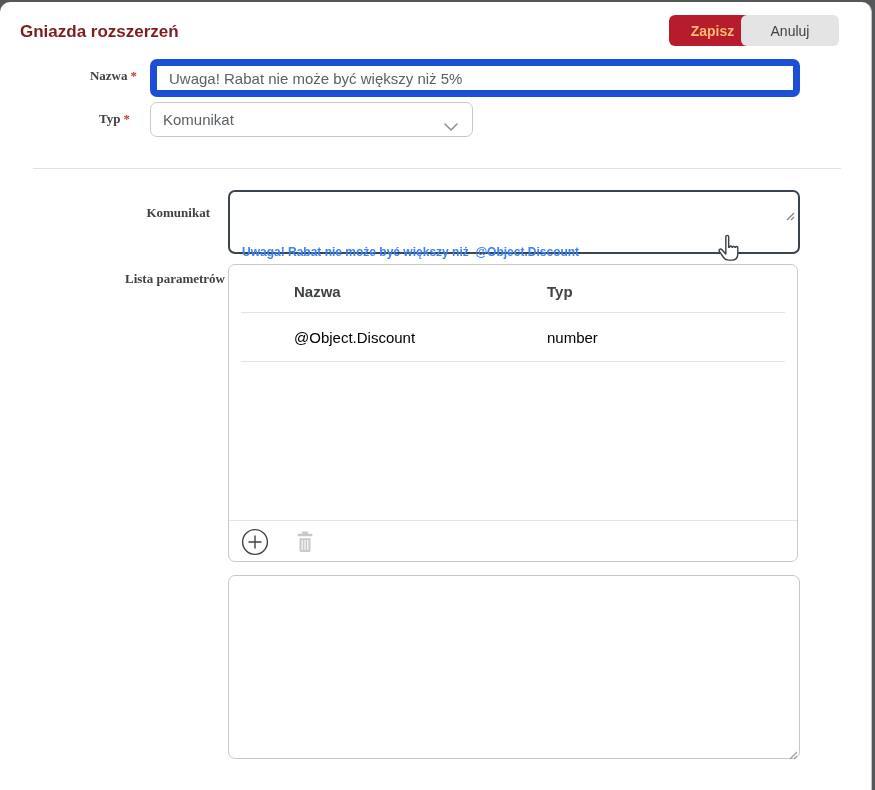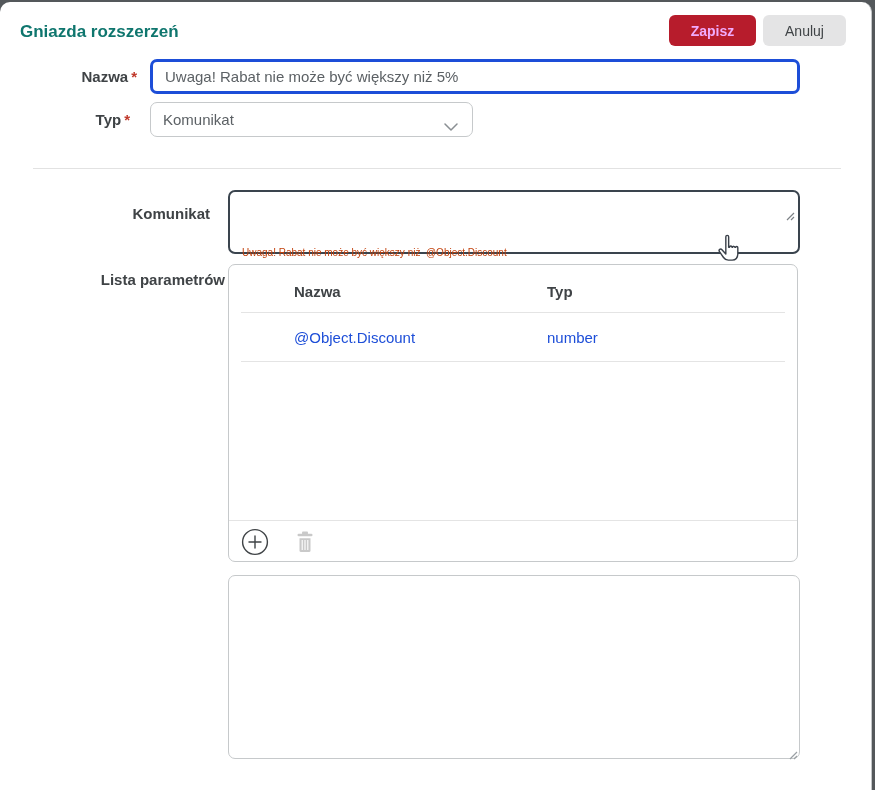--- a/index.html
+++ b/index.html
@@ -14,87 +14,88 @@
     position: absolute;
     left: 0; top: 2px; right: 3px; bottom: 0;
     background: #ffffff;
     border-top-left-radius: 10px;
     border-top-right-radius: 10px;
     border-right: 1px solid #c3c6c8;
   }
   
   .page-title {
     position: absolute; left: 20px; top: 20px;
-    font-size: 17px; font-weight: 700; color: #0f766e;
+    font-size: 17px; font-weight: 700; color: #7f1d1d;
   }
   .btn {
     position: absolute; top: 13px; height: 31px;
     border: none; border-radius: 6px;
     font-family: inherit; font-size: 14px;
     display: flex; align-items: center; justify-content: center;
     cursor: pointer;
   }
   .btn-save {
     left: 669px; width: 87px;
-    background: #b71c2c; color: #f0abfc; font-weight: 700;
+    background: #b71c2c; color: #fdba74; font-weight: 700;
   }
   .btn-cancel {
-    left: 763px; width: 83px;
+    left: 741px; width: 98px;
     background: #e4e4e5; color: #3f4346; font-weight: 400;
   }
   
   .lbl {
     position: absolute; text-align: right;
-    font-size: 15px; font-weight: 700; color: #3f4346;
+    font-size: 13px; font-weight: 700; color: #3f4346; font-family: Liberation Serif, serif;
   }
   .req { color: #c0392b; font-weight: 700; margin-left: 3px; }
   
   .tinput {
     position: absolute; height: 35px;
-    border: 3px solid #1d4ed8; border-radius: 7px;
+    border: 7px solid #1d4ed8; border-radius: 7px;
     font-family: inherit; font-size: 15px; color: #5c6165;
     padding: 12px 12px; background: #fff; outline: none;
   }
   .select-box {
     position: absolute; height: 35px;
     border: 1px solid #c6c9cb; border-radius: 7px;
     font-size: 15px; color: #5c6165; background: #fff;
     display: flex; align-items: center;
     padding: 0 12px; cursor: pointer;
   }
   .select-box .chev { position: absolute; right: 14px; top: 14px; }
   .divider {
     position: absolute; left: 33px; top: 166px; width: 808px; height: 1px;
     background: #e2e2e2;
   }
   
   .msg-area {
     position: absolute; left: 228px; top: 188px; width: 572px; height: 64px;
     border: 2px solid #3a444e; border-radius: 7px;
     background: #fff; padding: 8px 12px;
-    font-size: 10px; color: #c2410c; line-height: 21px;
+    font-size: 12px; color: #3b82f6; line-height: 21px;
     white-space: pre-wrap;
+    font-weight: bold;
   }
   .caret {
     display: inline-block; width: 1px; height: 16px;
     background: #3a444e; vertical-align: -3px; margin-left: 1px;
   }
   .resize-handle { position: absolute; right: 3px; bottom: 3px; }
   
   .params-panel {
     position: absolute; left: 228px; top: 262px; width: 570px; height: 298px;
     border: 1px solid #c6c9cb; border-radius: 7px; background: #fff;
   }
   .params-panel .th {
     position: absolute; top: 18px;
     font-size: 15px; font-weight: 700; color: #3f4346;
   }
   .params-panel .td {
     position: absolute; top: 64px;
-    font-size: 15px; font-weight: 400; color: #1d4ed8;
+    font-size: 15px; font-weight: 400; color: #000000;
   }
   .th.col-nazwa, .td.col-nazwa { left: 65px; }
   .th.col-typ,  .td.col-typ  { left: 318px; }
   .hline { position: absolute; height: 1px; background: #e4e4e4; }
   .hline.hdr { left: 12px; right: 12px; top: 47px; }
   .hline.row { left: 12px; right: 12px; top: 96px; }
   .hline.toolbar-sep { left: 0; right: 0; top: 255px; }
   .icon-btn {
     position: absolute; top: 263px; width: 30px; height: 30px;
     background: none; border: none; cursor: pointer; padding: 0;

